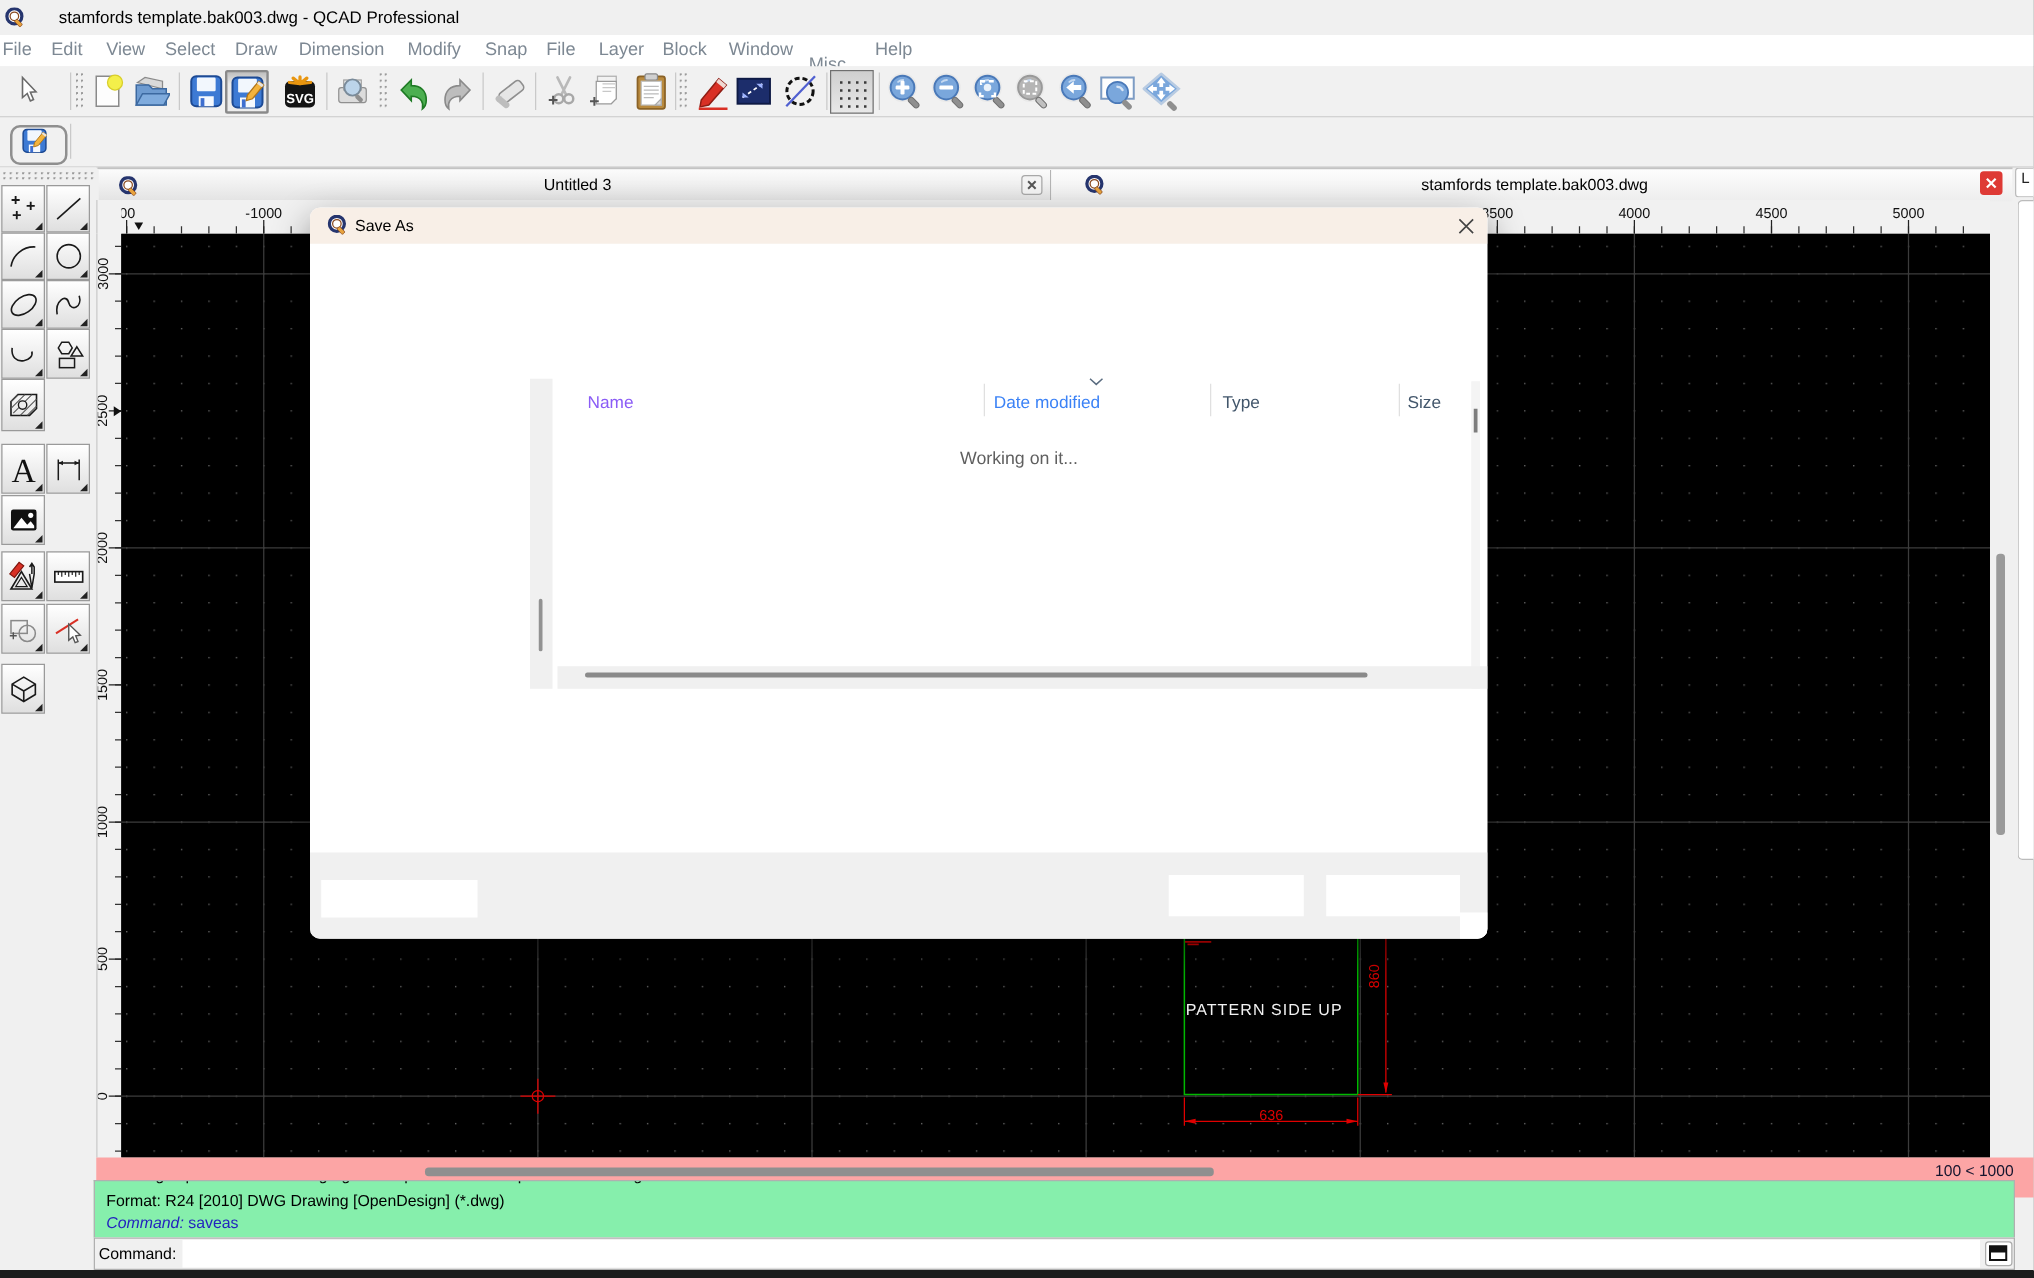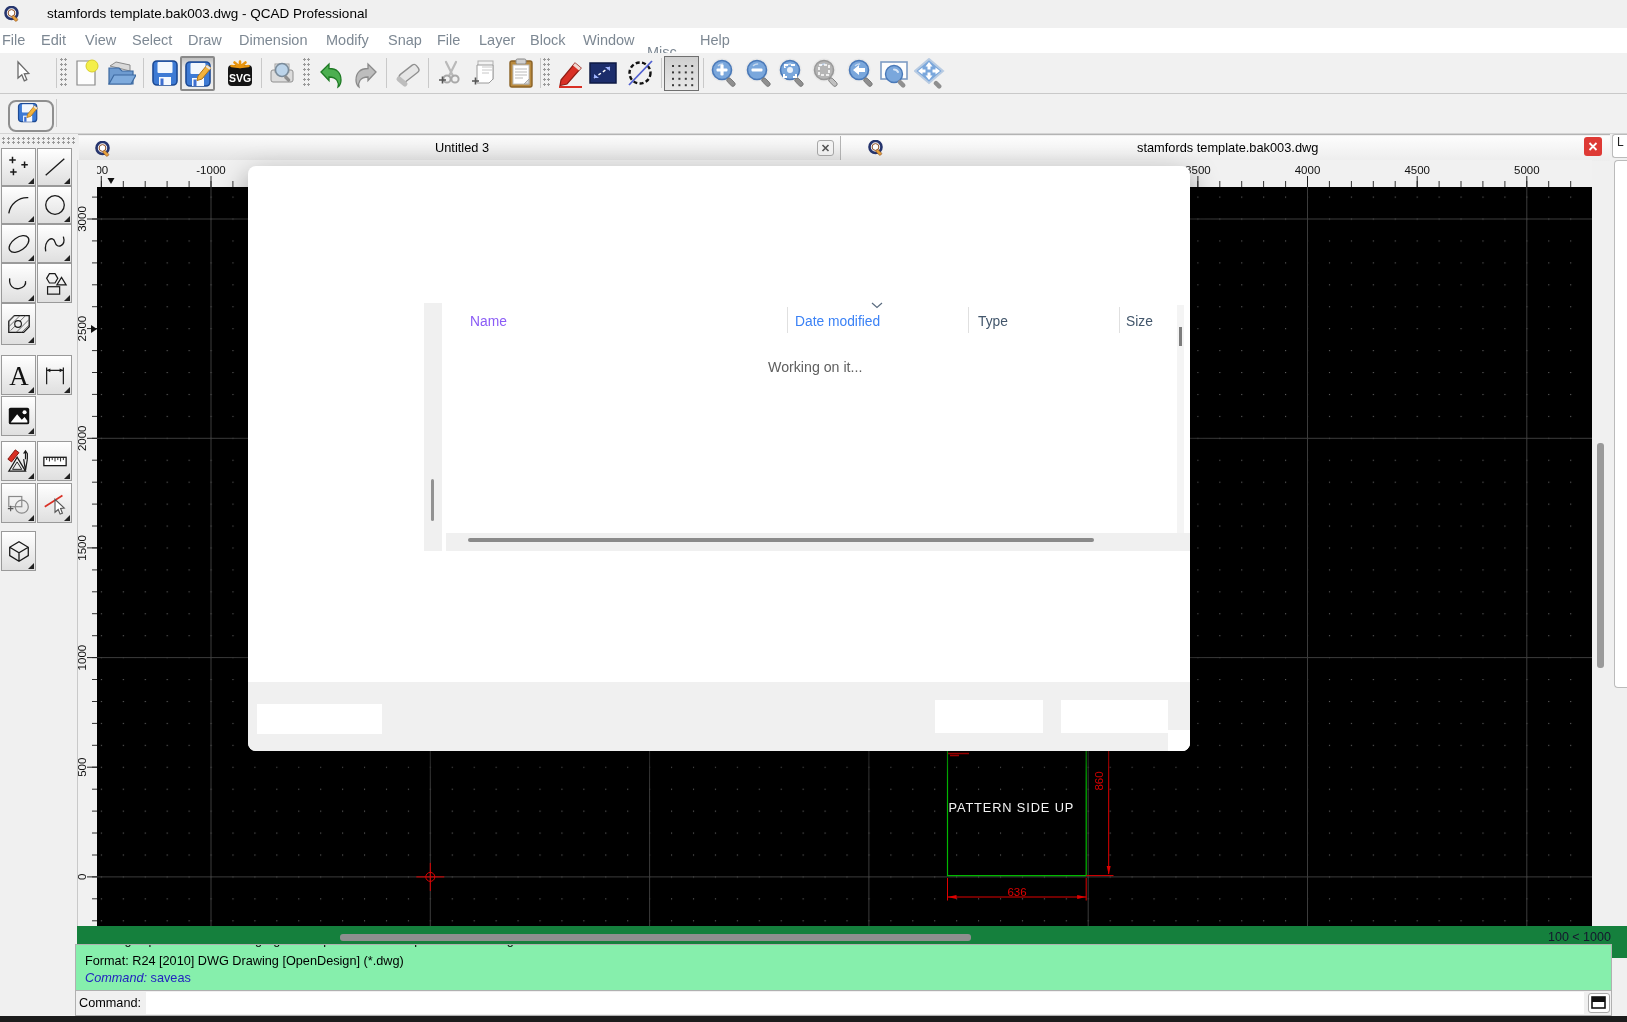--- a/index.html
+++ b/index.html
@@ -436,21 +436,21 @@
 
 <div class="abs" style="left:1592px;top:187px;width:18px;height:739px;background:#f0f0f0;">
   <div class="abs" style="left:5px;top:256px;width:7px;height:225px;background:#9a9a9a;border-radius:3px;"></div>
 </div>
 
 <div class="abs" style="left:1610px;top:134px;width:17px;height:882px;background:#f0f0f0;">
   <div class="abs" style="left:2px;top:0px;width:15px;height:24px;background:#fff;border:1px solid #bbb;border-right:none;border-radius:3px 0 0 3px;box-sizing:border-box;font-size:12px;color:#222;padding-left:4px;">L</div>
   <div class="abs" style="left:4px;top:26px;width:13px;height:528px;background:#fff;border:1px solid #bbb;border-right:none;border-radius:4px 0 0 4px;box-sizing:border-box;"></div>
 </div>
 
-<div class="abs" style="left:77px;top:926px;width:1550px;height:32px;background:#15803d;">
+<div class="abs" style="left:77px;top:926px;width:1550px;height:32px;background:#fca5a5;">
   <div class="abs" style="left:263px;top:8px;width:631px;height:7px;background:#8f8f8f;border-radius:3px;"></div>
   <div class="abs" style="left:1471px;top:4px;font-size:12.5px;color:#15152e;">100 &lt; 1000</div>
 </div>
 
 <div class="abs" style="left:75px;top:944px;width:1537px;height:46px;background:#86efac;border:1px solid #b0b0b0;border-bottom:none;box-sizing:border-box;overflow:hidden;font-size:12.7px;">
   <div class="abs" style="left:9px;top:-12px;color:#000;">Drawing exported to C:/Users/greg/Desktop/stamfords template.bak003.dwg</div>
   <div class="abs" style="left:9px;top:9px;color:#000;">Format: R24 [2010] DWG Drawing [OpenDesign] (*.dwg)</div>
   <div class="abs" style="left:9px;top:26px;color:#2323bf;"><i>Command:</i> saveas</div>
 </div>
 <div class="abs" style="left:75px;top:990px;width:1537px;height:26px;background:#f0f0f0;border:1px solid #b0b0b0;box-sizing:border-box;">
@@ -460,20 +460,31 @@
     <svg width="20" height="18" viewBox="0 0 20 18">
         <rect x="3" y="3" width="13" height="11" fill="#fff" stroke="#111" stroke-width="1.6"></rect>
         <rect x="3" y="3" width="13" height="5" fill="#111"></rect>
       </svg>
   </div>
 </div>
 
 <div class="abs" style="left:0;top:1016px;width:1627px;height:6px;background:#1c1c1c;"></div>
 
 <div class="abs" id="dialog" style="left:248px;top:166px;width:942px;height:585px;background:#fff;border-radius:8px;box-shadow:0 12px 30px rgba(0,0,0,0.45);overflow:hidden;">
+  <div class="abs" style="left:0;top:0;width:942px;height:29px;background:#f8efe7;">
+    <svg class="abs" style="left:14px;top:6px" width="16" height="16" viewBox="0 0 16 16">
+      <circle cx="7.5" cy="7" r="6" fill="#fff" stroke="#26356e" stroke-width="2.6"></circle>
+      <circle cx="7.5" cy="7" r="3.4" fill="none" stroke="#8a4a20" stroke-width="1"></circle>
+      <rect x="9.5" y="9" width="6.5" height="3" rx="1" transform="rotate(45 9.5 9)" fill="#e8a33d" stroke="#8a4a20" stroke-width="0.6"></rect>
+    </svg>
+    <div class="abs" style="left:36px;top:7px;font-size:12.8px;color:#000;">Save As</div>
+    <svg class="abs" style="left:918px;top:8px" width="14" height="14" viewBox="0 0 14 14">
+        <path d="M1.5 1.5 L12.5 12.5 M12.5 1.5 L1.5 12.5" stroke="#444" stroke-width="1.3"></path>
+      </svg>
+  </div>
 
   <div class="abs" style="left:176px;top:137px;width:18px;height:248px;background:#f0f0f0;">
     <div class="abs" style="left:7px;top:176px;width:3px;height:42px;background:#929292;border-radius:2px;"></div>
   </div>
 
   <div class="abs" style="left:222px;top:148px;font-size:13.8px;color:#8b5cf6;">Name</div>
   <div class="abs" style="left:547px;top:148px;font-size:13.8px;color:#3b82f6;">Date modified</div>
   <div class="abs" style="left:730px;top:148px;font-size:13.8px;color:#42566b;">Type</div>
   <div class="abs" style="left:878px;top:148px;font-size:13.8px;color:#42566b;">Size</div>
   <svg class="abs" style="left:622px;top:135px" width="14" height="8" viewBox="0 0 14 8">

